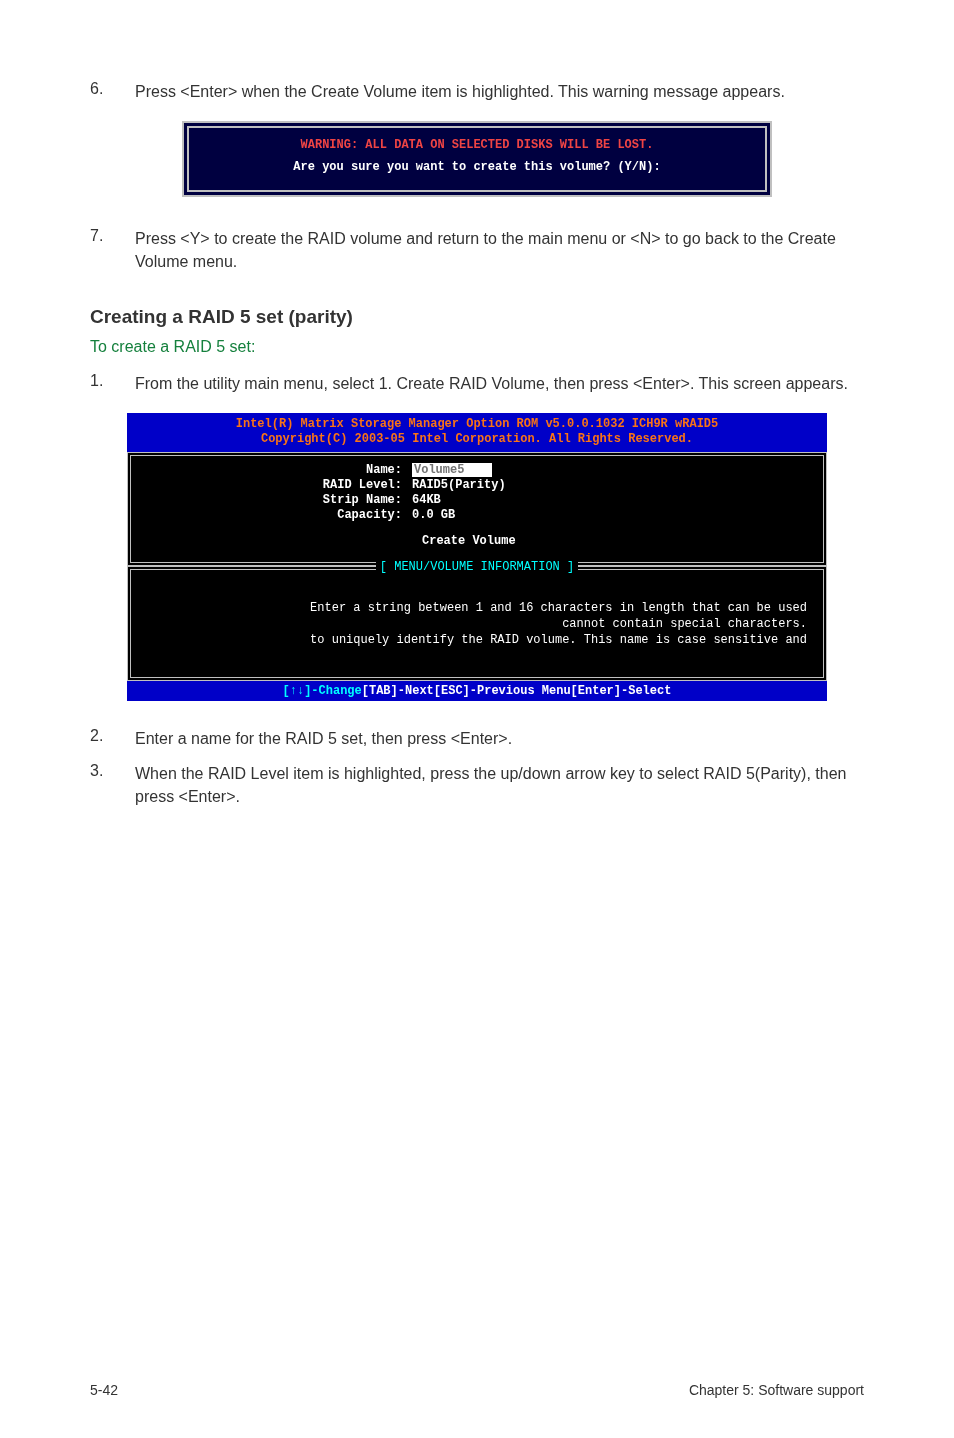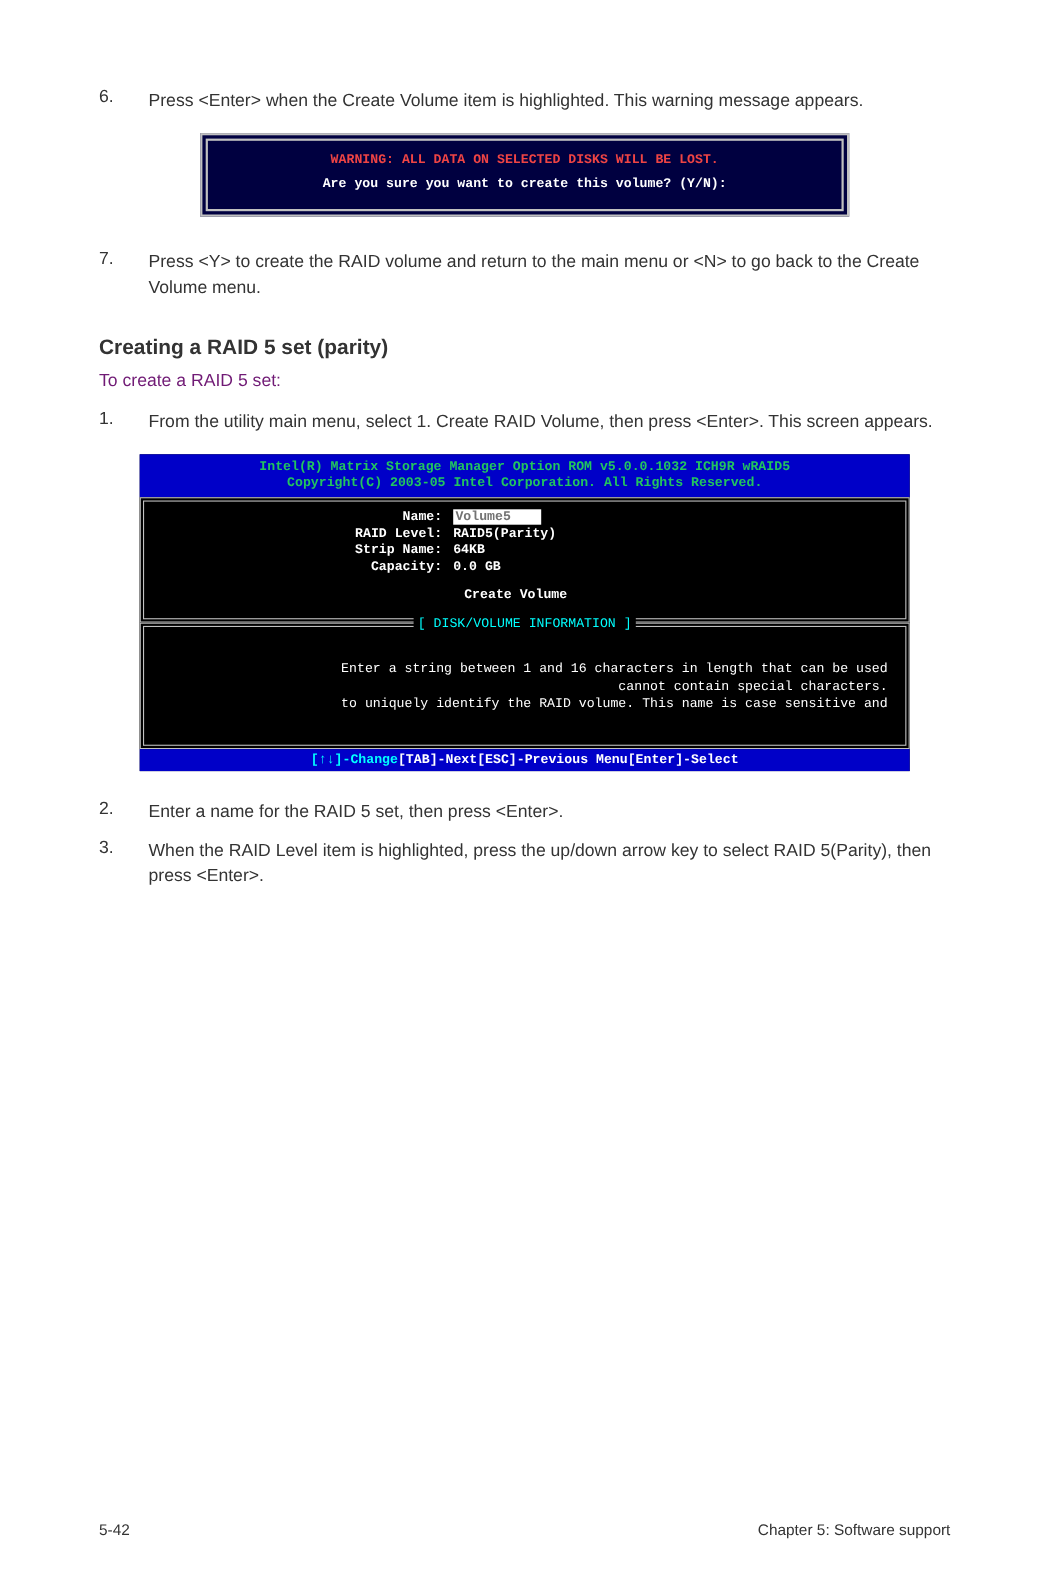--- a/index.html
+++ b/index.html
@@ -30,32 +30,32 @@
   }
   .warning-red { color: #ef4444; font-weight: bold; display: block; margin-bottom: 8px; }
   .warning-white { color: #fff; font-weight: bold; display: block; }
   .heading {
     font-size: 19px;
     font-weight: bold;
     color: #333;
     margin-top: 32px;
     margin-bottom: 10px;
   }
-  .subtext { font-size: 16px; color: #701a75; margin-bottom: 16px; }
+  .subtext { font-size: 16px; color: #15803d; margin-bottom: 16px; }
   .raid-term {
     width: 700px;
     margin: 18px auto 26px auto;
     font-family: "Courier New", monospace;
     font-size: 12px;
     background: #000;
     color: #fff;
   }
   .raid-header {
     background: #0000c8;
-    color: #22c55e;
+    color: #f97316;
     font-weight: bold;
     text-align: center;
     padding: 4px 16px;
     line-height: 1.3;
   }
   .raid-box {
     border: 4px double #c0c0c0;
     margin: 0;
     background: #000;
   }
@@ -144,21 +144,21 @@
       </div>
       <div class="kv-row">
         <div class="kv-label">Capacity:</div>
         <div class="kv-val">0.0  GB</div>
       </div>
       <div class="create-vol">Create Volume</div>
     </div>
   </div>
 
   <div class="raid-box">
-    <div class="raid-box-title"><span>[ DISK/VOLUME INFORMATION ]</span></div>
+    <div class="raid-box-title"><span>[ MENU/VOLUME INFORMATION ]</span></div>
     <div class="disk-info-body">
       <div>Enter a string between 1 and 16 characters in length that can be used</div>
       <div>cannot contain special characters.</div>
       <div>to uniquely identify the RAID volume. This name is case sensitive and</div>
     </div>
   </div>
 
   <div class="raid-footer">
     <span class="cyan">[↑↓]-Change</span>
     <span>[TAB]-Next</span>

